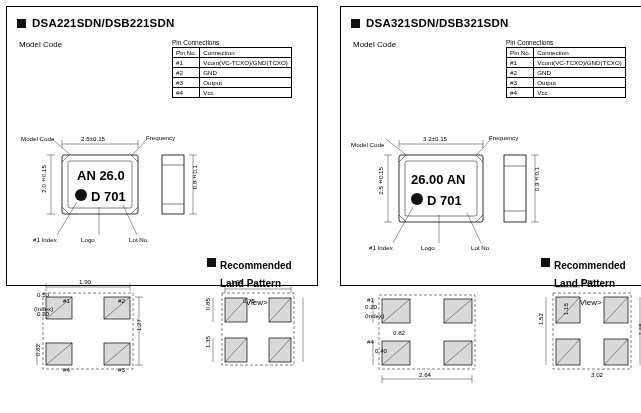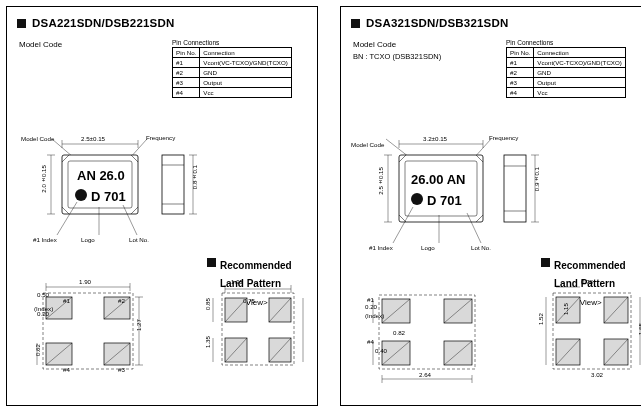--- a/index.html
+++ b/index.html
@@ -1,18 +1,18 @@
 <!DOCTYPE html>
 <html><head>
 <meta charset="utf-8">
 <style>
   html,body{margin:0;padding:0;background:#fff;}
   body{width:641px;height:413px;font-family:"Liberation Sans",sans-serif;color:#000;}
   .page{position:relative;width:641px;height:413px;box-sizing:border-box;padding:6px;}
-  .panel{position:absolute;top:6px;width:312px;height:400px;box-sizing:border-box;border:1px solid #000;}
+  .panel{position:absolute;top:6px;width:312px;height:280px;box-sizing:border-box;border:1px solid #000;}
   .panel.left{left:6px;}
   .panel.right{left:340px;}
   .hdr{position:absolute;top:10px;left:10px;display:flex;align-items:center;gap:6px;}
   .sq{width:9px;height:9px;background:#111;display:inline-block;}
   .hdr-title{font-size:11.5px;font-weight:bold;letter-spacing:.2px;}
   .modelcode{position:absolute;top:32px;left:12px;font-size:7.5px;line-height:11px;}
   .modelcode .mc-t{font-size:8px;margin-bottom:1px;}
   .pinbox{position:absolute;top:32px;left:165px;font-size:6.5px;}
   .pinbox .cap{font-size:6.5px;margin-bottom:1px;}
   table.pins{border-collapse:collapse;font-size:6.2px;}
@@ -187,21 +187,20 @@
 
   <div class="panel right">
 
     <div class="hdr">
       <span class="sq"></span>
       <span class="hdr-title">DSA321SDN/DSB321SDN</span>
     </div>
 
     <div class="modelcode">
       <div class="mc-t">Model Code</div>
-      <div>BN : TCXO (DSB321SDN)</div>
     </div>
 
     <div class="pinbox">
       <div class="cap">Pin Connections</div>
       <table class="pins">
         <tbody>
             <tr>
           <th>Pin No.</th>
           <th>Connection</th>
         </tr>

